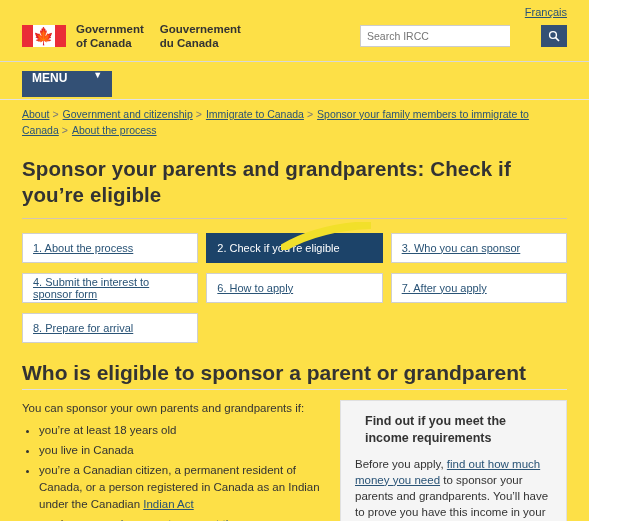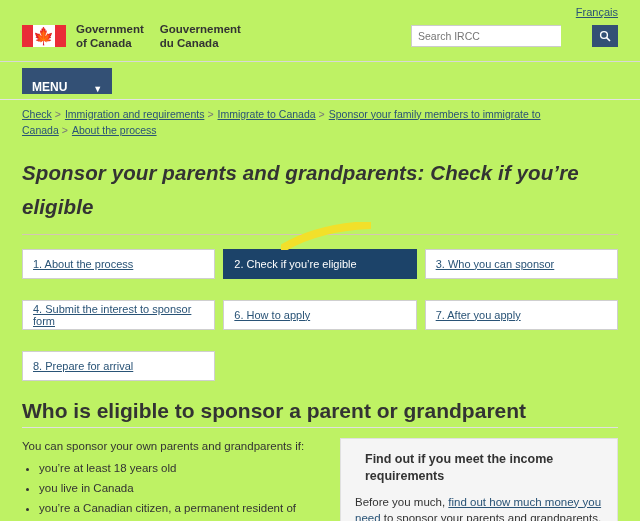--- a/index.html
+++ b/index.html
@@ -5,23 +5,23 @@
   * { box-sizing: border-box; }
   html, body {
     margin: 0; padding: 0;
     width: 640px; height: 521px;
     background: #fff;
     font-family: "Liberation Sans", sans-serif;
     color: #333;
     overflow: hidden;
   }
   #page {
-    width: 640px; height: 521px;
+    width: 589px; height: 521px;
     position: relative;
-    background: #bef264;
+    background: #fde047;
   }
 
   
   .lang-bar {
     height: 20px;
     display: flex;
     justify-content: flex-end;
     align-items: center;
     padding-right: 22px;
     padding-top: 4px;
@@ -114,21 +114,21 @@
     height: 38px;
   }
   .menu-btn {
     background: #335075;
     color: #fff;
     font-size: 12px;
     font-weight: bold;
     height: 26px;
     padding: 0 10px;
     display: inline-flex;
-    align-items: flex-end;
+    align-items: flex-start;
     gap: 26px;
     border: none;
     cursor: pointer;
   }
   .menu-btn .caret {
     font-size: 9px;
     line-height: 1;
   }
 
   
@@ -149,38 +149,37 @@
     margin: 0 4px 0 3px;
     text-decoration: none;
   }
 
   
   .main {
     padding: 14px 22px 0 22px;
   }
   h1.page-title {
     font-size: 20.5px;
-    line-height: 34px;
+    line-height: 26px;
     font-weight: bold;
     color: #333;
     margin: 0 0 10px 0;
     letter-spacing: 0.1px;
-    font-style: italic;
   }
   .title-rule {
     border: 0;
     border-top: 1px solid #d4c5b4;
     margin: 0 0 14px 0;
   }
 
   
   .steps {
     display: grid;
     grid-template-columns: repeat(3, 1fr);
-    gap: 21px 8px;
+    gap: 10px 8px;
     margin-bottom: 18px;
   }
   .step {
     border: 1px solid #cfcfcf;
     background: #fff;
     height: 30px;
     display: flex;
     align-items: center;
     padding: 0 10px;
     font-size: 11px;
@@ -307,21 +306,21 @@
   </div>
 
   <div class="menu-row">
     <button class="menu-btn">
       <span>MENU</span>
       <span class="caret">▼</span>
     </button>
   </div>
 
   <div class="breadcrumb">
-    <a>Check</a><span class="sep">&gt;</span><a>Immigration and requirements</a><span class="sep">&gt;</span><a>Immigrate to Canada</a><span class="sep">&gt;</span><a>Sponsor your family members to immigrate to Canada</a><span class="sep">&gt;</span><a>About the process</a>
+    <a>About</a><span class="sep">&gt;</span><a>Government and citizenship</a><span class="sep">&gt;</span><a>Immigrate to Canada</a><span class="sep">&gt;</span><a>Sponsor your family members to immigrate to Canada</a><span class="sep">&gt;</span><a>About the process</a>
   </div>
 
   <div class="main">
     <h1 class="page-title">Sponsor your parents and grandparents: Check if you’re eligible</h1>
     <hr class="title-rule">
 
     <div class="steps">
       <div class="step">
           <span>1. About the process</span>
         </div>
@@ -359,21 +358,21 @@
           <li>
             <span>you have </span><a class="inline">enough money to support the persons you want to sponsor</a>
             
           </li>
         </ul>
       </div>
 
       <div class="col-side">
         <div class="panel">
           <h3>Find out if you meet the income requirements</h3>
-          <p><span>Before you much, </span><a class="inline">find out how much money you need</a><span> to sponsor your parents and grandparents. You’ll have to prove you have this income in your application.</span></p>
+          <p><span>Before you apply, </span><a class="inline">find out how much money you need</a><span> to sponsor your parents and grandparents. You’ll have to prove you have this income in your application.</span></p>
         </div>
       </div>
     </div>
   </div>
 
   <svg class="scribble" viewBox="0 0 90 28">
     <path d="M2 26 C 22 14, 48 5, 88 3" stroke="#f2e02a" stroke-width="8" fill="none" stroke-linecap="round"></path>
   </svg>
 
 </div>

